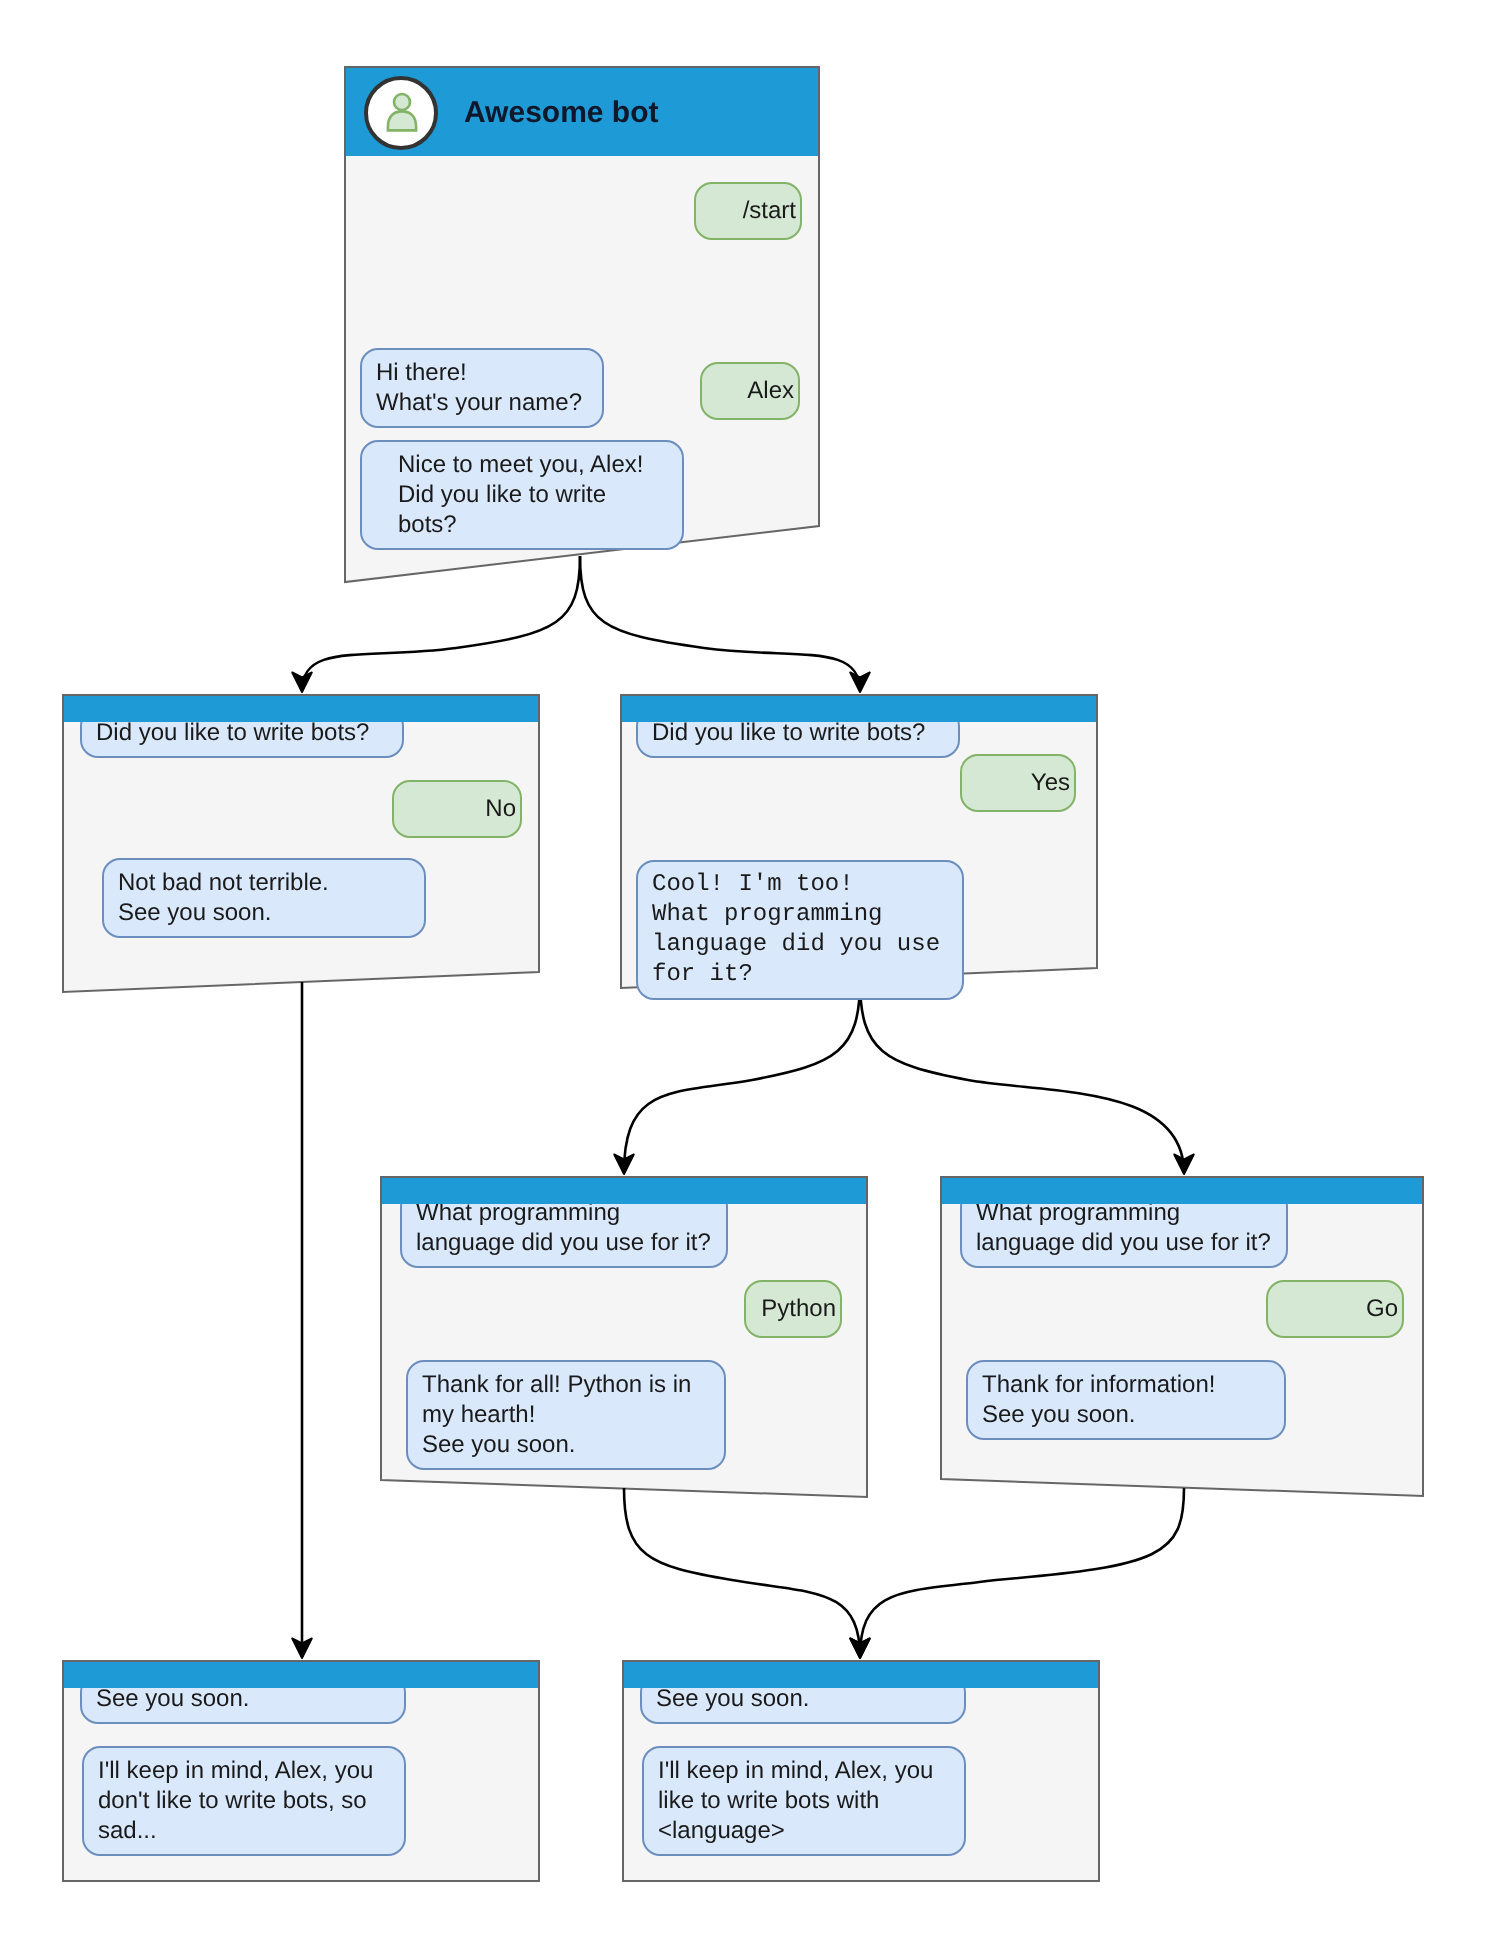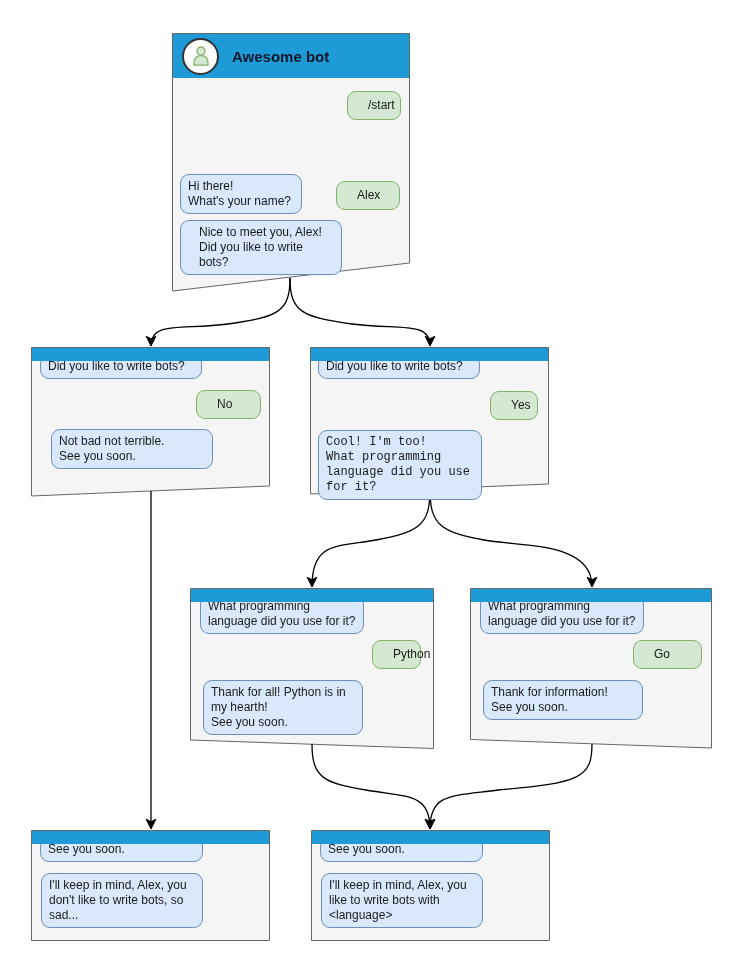--- a/index.html
+++ b/index.html
@@ -9,21 +9,21 @@
   .win{position:absolute;background:transparent;}
   .titlebar-main{position:absolute;left:1px;right:1px;top:1px;height:44px;
                  background:#1E9BD6;display:flex;align-items:center;z-index:3;}
   .avatar{width:37px;height:37px;border-radius:50%;background:#fff;border:2px solid #333;
           margin-left:9px;display:flex;align-items:center;justify-content:center;box-sizing:border-box;}
   .wtitle{color:#0f172a;font-weight:bold;font-size:15px;margin-left:13px;}
   .bar{position:absolute;left:1px;right:1px;top:1px;height:13px;background:#1E9BD6;z-index:3;}
   .bubble{position:absolute;font-size:12px;line-height:15px;color:#1a1a1a;
           white-space:pre-line;border-radius:9px;box-sizing:border-box;z-index:1;}
   .bot-b{background:#DAE8FC;border:1px solid #6C8EBF;padding:4px 7px;}
-  .user-b{background:#D5E8D4;border:1px solid #82B366;padding:6px 20px;text-align:left;}
+  .user-b{background:#D5E8D4;border:1px solid #82B366;padding:6px 2px;text-align:right;}
 </style>
 </head>
 <body>
 
 <div id="canvas">
 
   <svg id="bg" width="743" height="971" viewBox="0 0 743 971">
     <defs>
       <marker id="ah" viewBox="0 0 12 12" refX="10.5" refY="6" markerWidth="9" markerHeight="9" orient="auto">
         <path d="M1 1 L11 6 L1 11 L3.5 6 Z" fill="#000" stroke="#000" stroke-width="1" stroke-linejoin="round"></path>
@@ -55,37 +55,37 @@
         <svg width="26" height="26" viewBox="0 0 24 24">
           <path d="M5.5 20.5 v-1.6 c0 -4.6 2.4 -7.2 6.5 -7.2 s6.5 2.6 6.5 7.2 v1.6 z" fill="#D5E8D4" stroke="#82B366" stroke-width="1.2"></path>
           <circle cx="12" cy="7.4" r="3.7" fill="#D5E8D4" stroke="#82B366" stroke-width="1.2"></circle>
         </svg>
       </span>
       <span class="wtitle">Awesome bot</span>
     </div>
     <div class="bubble user-b" style="top:58px;right:9px;width:54px;">/start</div>
     <div class="bubble bot-b" style="top:97px;left:8px;width:122px;margin-top:44px;">Hi there!
 What's your name?</div>
-    <div class="bubble user-b" style="top:148px;right:10px;width:64px;">Alex</div>
+    <div class="bubble user-b" style="top:148px;right:10px;width:50px;">Alex</div>
     <div class="bubble bot-b" style="top:187px;left:8px;width:162px;padding-left:18px;">Nice to meet you, Alex!
 Did you like to write bots?</div>
   </div>
 
   <div class="win" style="left:31px;top:347px;width:239px;height:150px;">
     <div class="bar"></div>
     <div class="bubble bot-b" style="top:7px;left:9px;width:162px;">Did you like to write bots?</div>
     <div class="bubble user-b" style="top:43px;right:9px;width:65px;">No</div>
     <div class="bubble bot-b" style="top:82px;left:10px;width:162px;margin-left:10px;">Not bad not terrible.
 See you soon.</div>
   </div>
 
   <div class="win" style="left:310px;top:347px;width:239px;height:148px;">
     <div class="bar"></div>
     <div class="bubble bot-b" style="top:7px;left:8px;width:162px;">Did you like to write bots?</div>
-    <div class="bubble user-b" style="top:44px;right:11px;width:48px;">Yes</div>
+    <div class="bubble user-b" style="top:30px;right:11px;width:58px;">Yes</div>
     <div class="bubble bot-b" style="top:83px;left:8px;width:164px;font-family:Liberation Mono, monospace;">Cool! I'm too!
 What programming
 language did you use for it?</div>
   </div>
 
   <div class="win" style="left:190px;top:588px;width:244px;height:161px;">
     <div class="bar"></div>
     <div class="bubble bot-b" style="top:6px;left:10px;width:164px;">What programming
 language did you use for it?</div>
     <div class="bubble user-b" style="top:52px;right:13px;width:49px;">Python</div>

